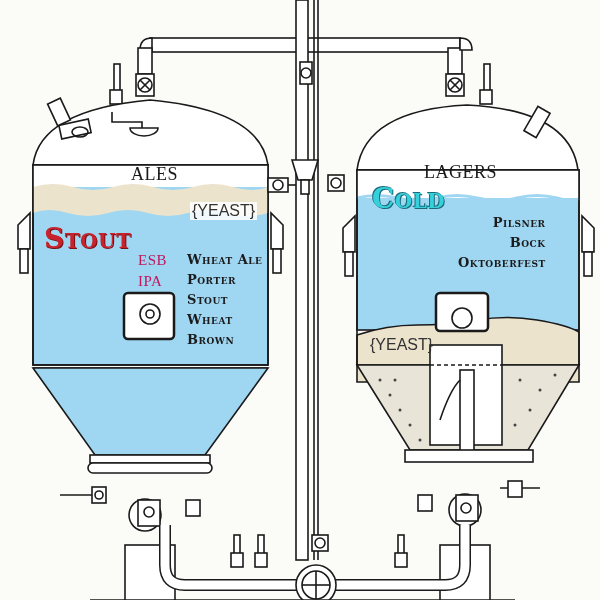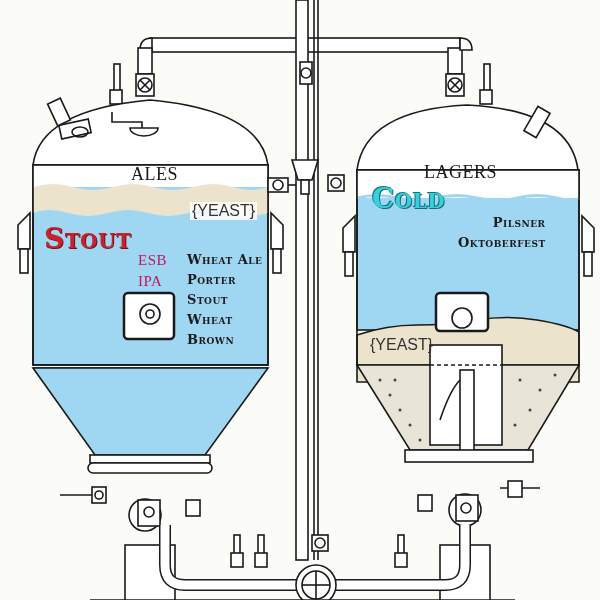--- a/index.html
+++ b/index.html
@@ -183,15 +183,16 @@
   <div>Porter</div>
   <div>Stout</div>
   <div>Wheat</div>
   <div>Brown</div>
 </div>
 
 <div class="lbl tank-title" style="left:424px; top:162px;">LAGERS</div>
 <div class="lbl temp cold" style="left:372px; top:182px; font-variant: small-caps;">Cold</div>
 <div class="lbl style" style="left:458px; top:213px;text-align:right;">
   <div>Pilsner</div>
+  <div>Bock</div>
   <div>Oktoberfest</div>
 </div>
 <div class="lbl yeast" style="left:368px; top:336px; background: transparent;">{YEAST}</div>
 
 </body></html>

